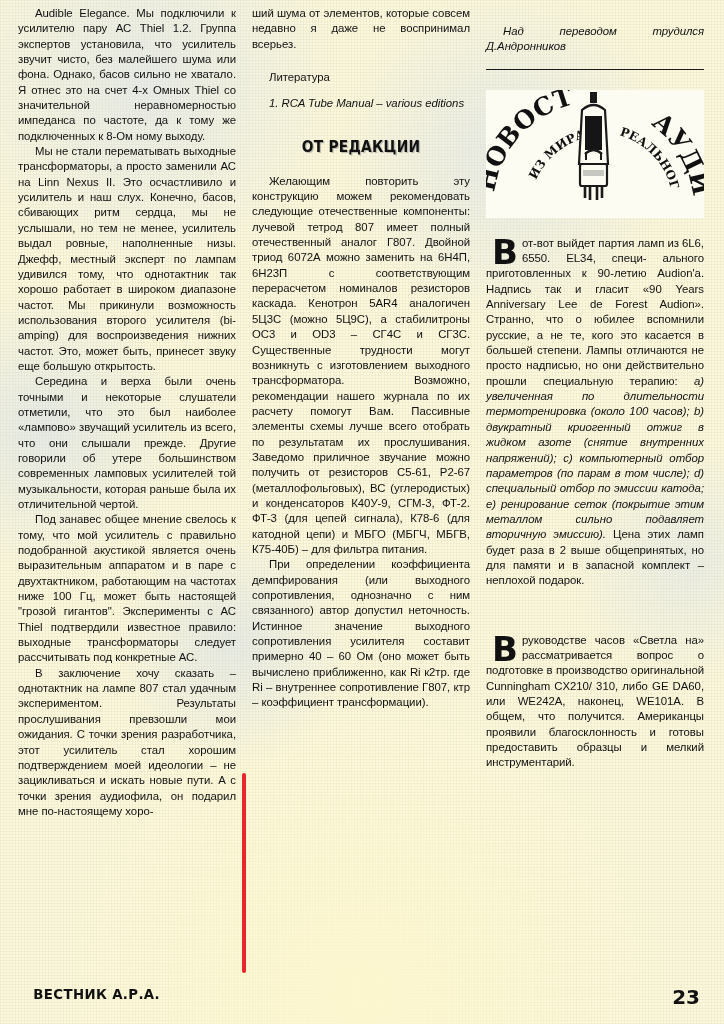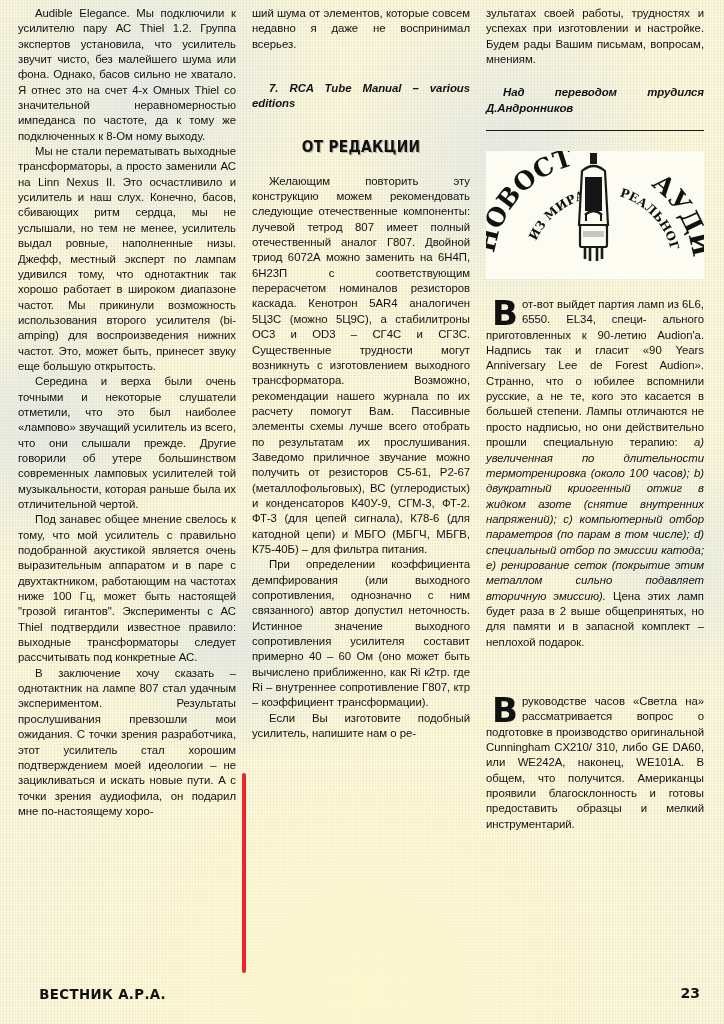--- a/index.html
+++ b/index.html
@@ -44,21 +44,21 @@
   p.body{
     margin:0 0 0 0;
     font-size:11.4px;
     line-height:15.35px;
     text-align:justify;
     text-indent:17px;
     letter-spacing:-0.05px;
     -webkit-hyphens:none;hyphens:none;
   }
   p.body.noindent{text-indent:0;}
-  p.ital{font-style:italic;font-weight:bold;}
+  p.ital{font-style:italic;}
   .gap-sm{height:11px;}
   .gap-md{height:18px;}
   .gap-lg{height:26px;}
 
   h2.section-head{
     margin:0;
     text-align:center;
     font-size:15px;
     font-weight:bold;
     letter-spacing:0.3px;
@@ -103,37 +103,37 @@
     font-size:34px;
     line-height:28px;
     font-weight:bold;
     padding:2px 4px 0 6px;
     margin-top:0px;
   }
 
   
   .footer{
     position:absolute;
-    left:24px;right:18px;
+    left:18px;right:18px;
     bottom:18px;
     height:20px;
   }
   .footer-title{
     position:absolute;left:12px;top:0;
     font-family:"DejaVu Sans","Liberation Sans",sans-serif;
     font-weight:bold;
     font-size:14px;
     letter-spacing:0.4px;
     transform:scaleX(.95);
   }
   .footer-page{
     position:absolute;right:6px;top:-1px;
     font-family:"DejaVu Sans","Liberation Sans",sans-serif;
     font-weight:bold;
-    font-size:14px;
+    font-size:20px;
   }
 </style>
 </head>
 <body>
 
 <div id="paper-texture"></div>
 
 <div id="page">
 
   <div class="columns">
@@ -147,39 +147,38 @@
     </div>
 
     <div class="col col-mid">
 
       <div class="change-bar"></div>
 
       <p class="body noindent">ший шума от элементов, которые совсем недавно я даже не воспринимал всерьез.</p>
 
       <div class="gap-md"></div>
 
+      <p class="body">Литература</p>
 
       <div class="gap-sm"></div>
 
-      <p class="body ital">7. RCA Tube Manual – various editions</p>
+      <p class="body ital">1. RCA Tube Manual – various editions</p>
 
       <div class="gap-lg"></div>
 
       <h2 class="section-head">ОТ РЕДАКЦИИ</h2>
 
       <div class="gap-md"></div>
 
       <p class="body">Желающим повторить эту конструкцию можем рекомендовать следующие отечественные компоненты: лучевой тетрод 807 имеет полный отечественный аналог Г807. Двойной триод 6072А можно заменить на 6Н4П, 6Н23П с соответствующим перерасчетом номиналов резисторов каскада. Кенотрон 5AR4 аналогичен 5Ц3С (можно 5Ц9С), а стабилитроны ОС3 и OD3 – СГ4С и СГ3С. Существенные трудности могут возникнуть с изготовлением выходного трансформатора. Возможно, рекомендации нашего журнала по их расчету помогут Вам. Пассивные элементы схемы лучше всего отобрать по результатам их прослушивания. Заведомо приличное звучание можно получить от резисторов С5-61, Р2-67 (металлофольговых), ВС (углеродистых) и конденсаторов К40У-9, СГМ-3, ФТ-2. ФТ-3 (для цепей сигнала), К78-6 (для катодной цепи) и МБГО (МБГЧ, МБГВ, К75-40Б) – для фильтра питания.</p>
       <p class="body">При определении коэффициента демпфирования (или выходного сопротивления, однозначно с ним связанного) автор допустил неточность. Истинное значение выходного сопротивления усилителя составит примерно 40 – 60 Ом (оно может быть вычислено приближенно, как Ri к2тр. где Ri – внутреннее сопротивление Г807, ктр – коэффициент трансформации).</p>
-      <p class="body">Если Вы изготовите подобный усилитель, напишите нам о ре-</p>
     </div>
 
     <div class="col col-right">
 
-      <p class="body noindent">зультатах своей работы, трудностях и успехах при изготовлении и настройке. Будем рады Вашим письмам, вопросам, мнениям.</p>
 
       <div class="gap-md"></div>
 
       <p class="body ital">Над переводом трудился Д.Андронников</p>
 
       <hr class="hr-rule">
 
       <div class="logo-box">
         <svg width="218" height="128" viewBox="0 0 218 128">
           <defs>

